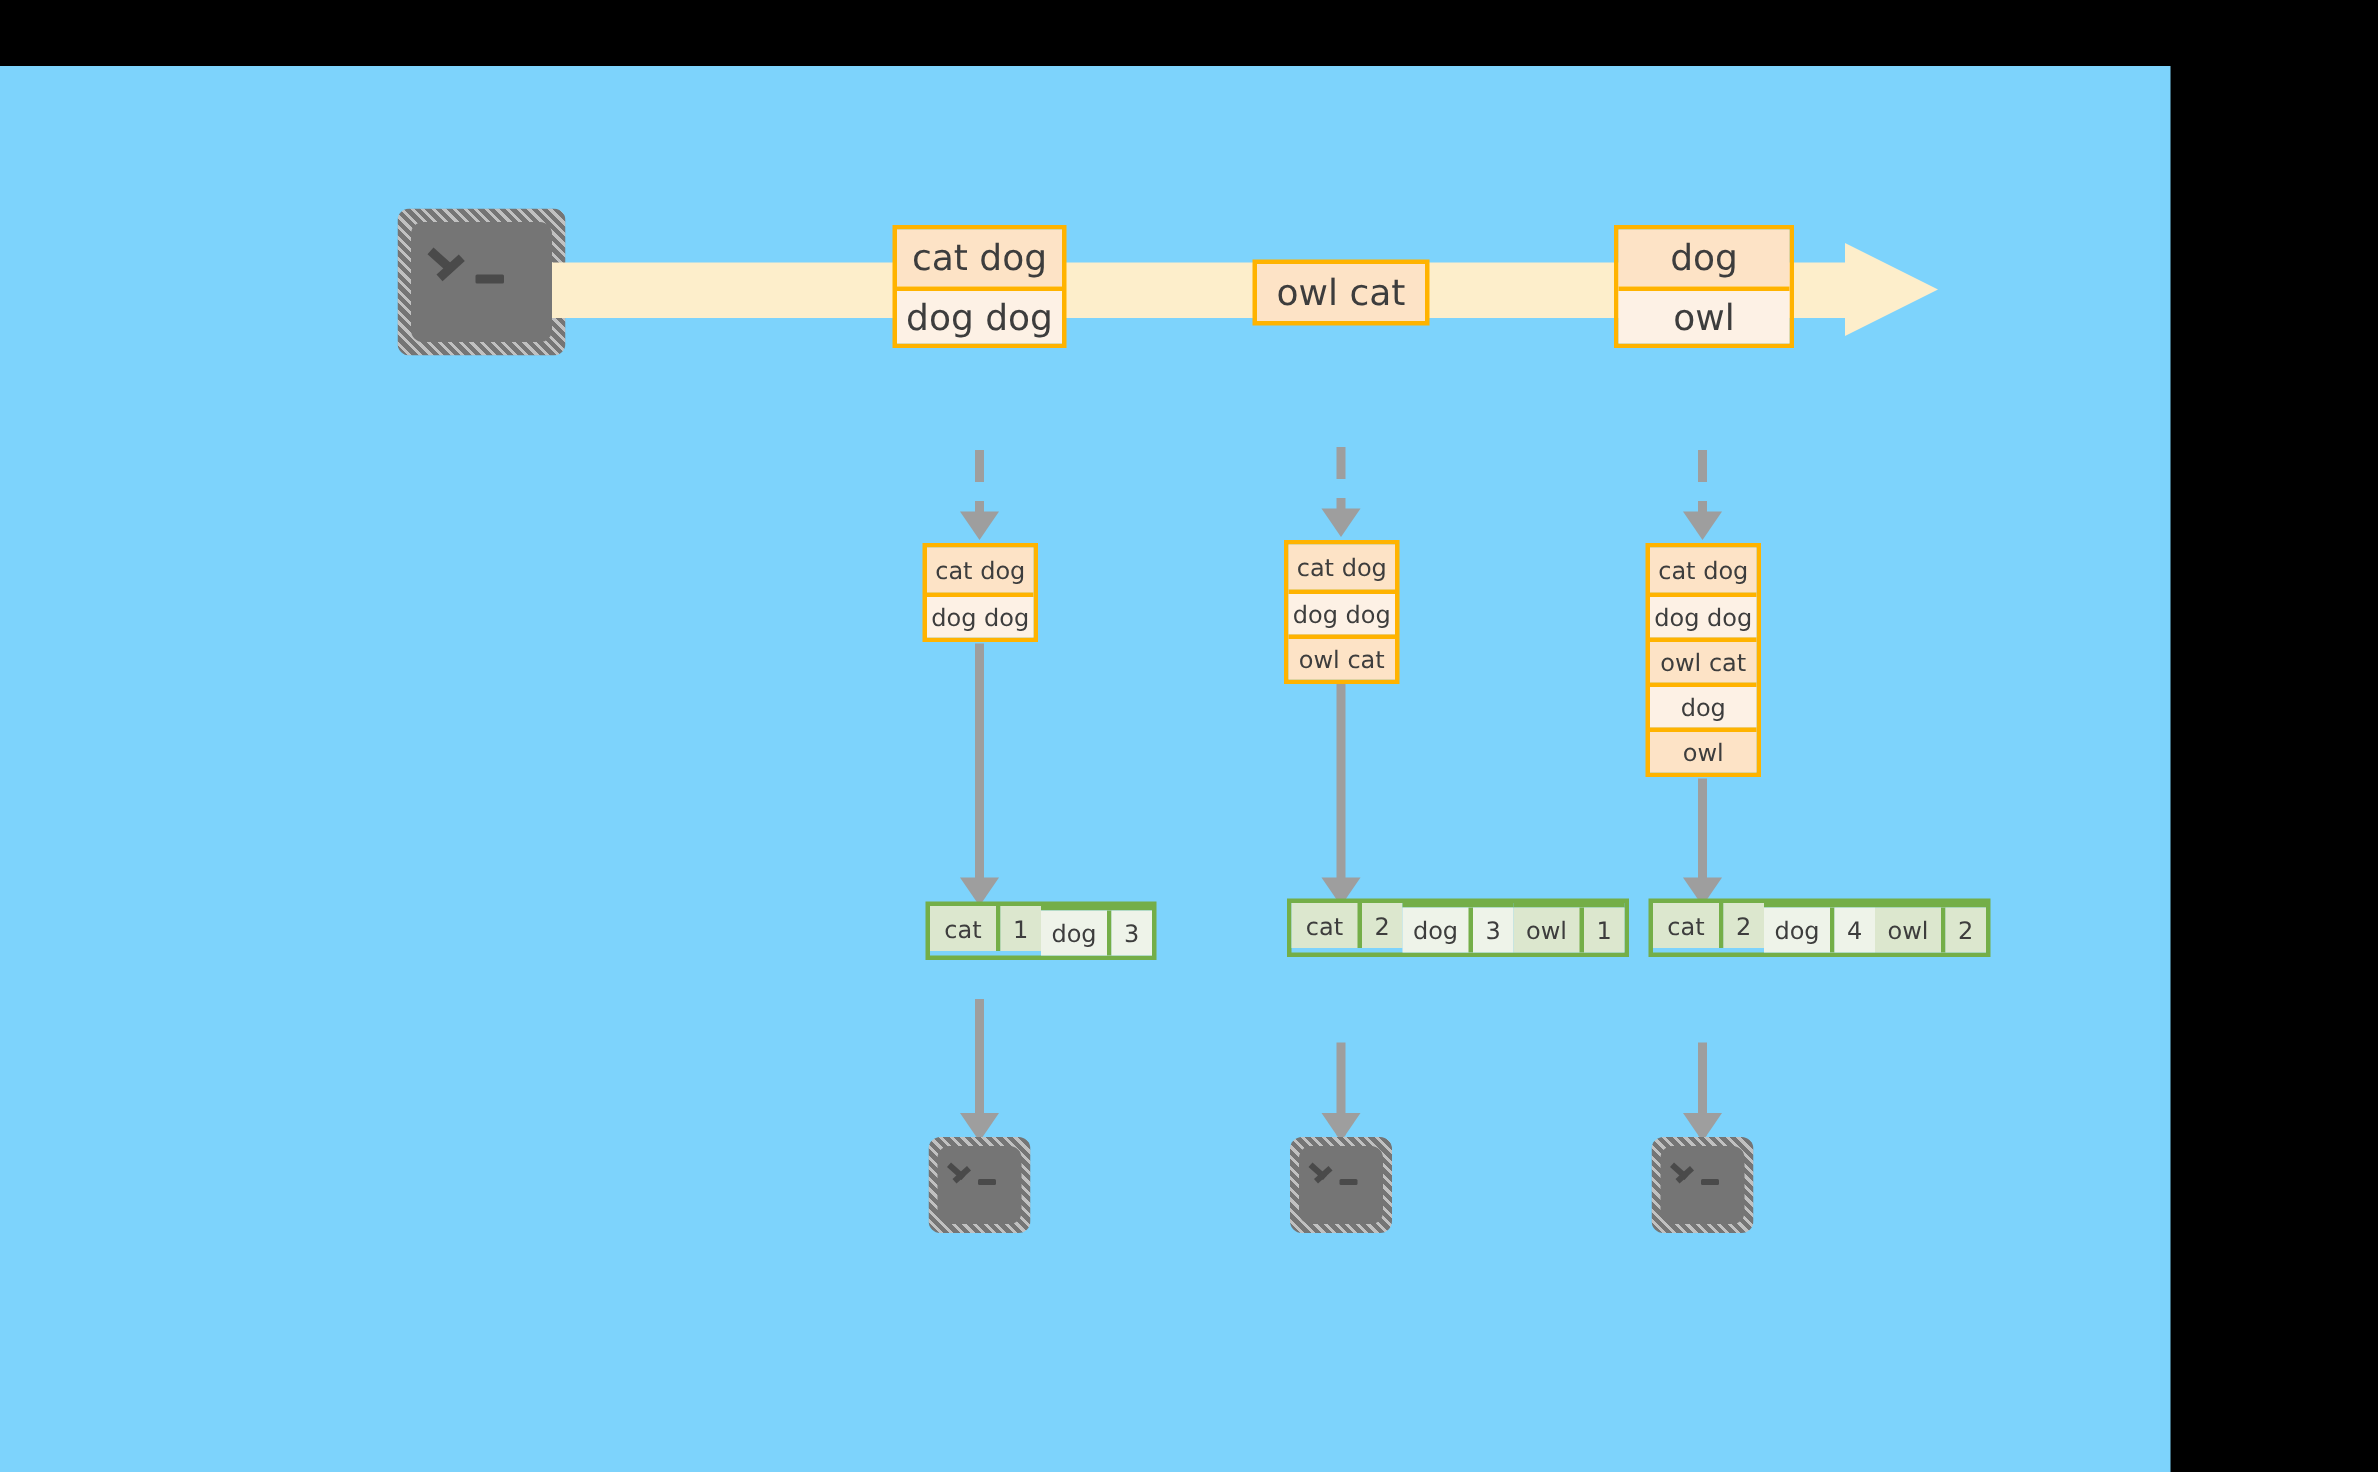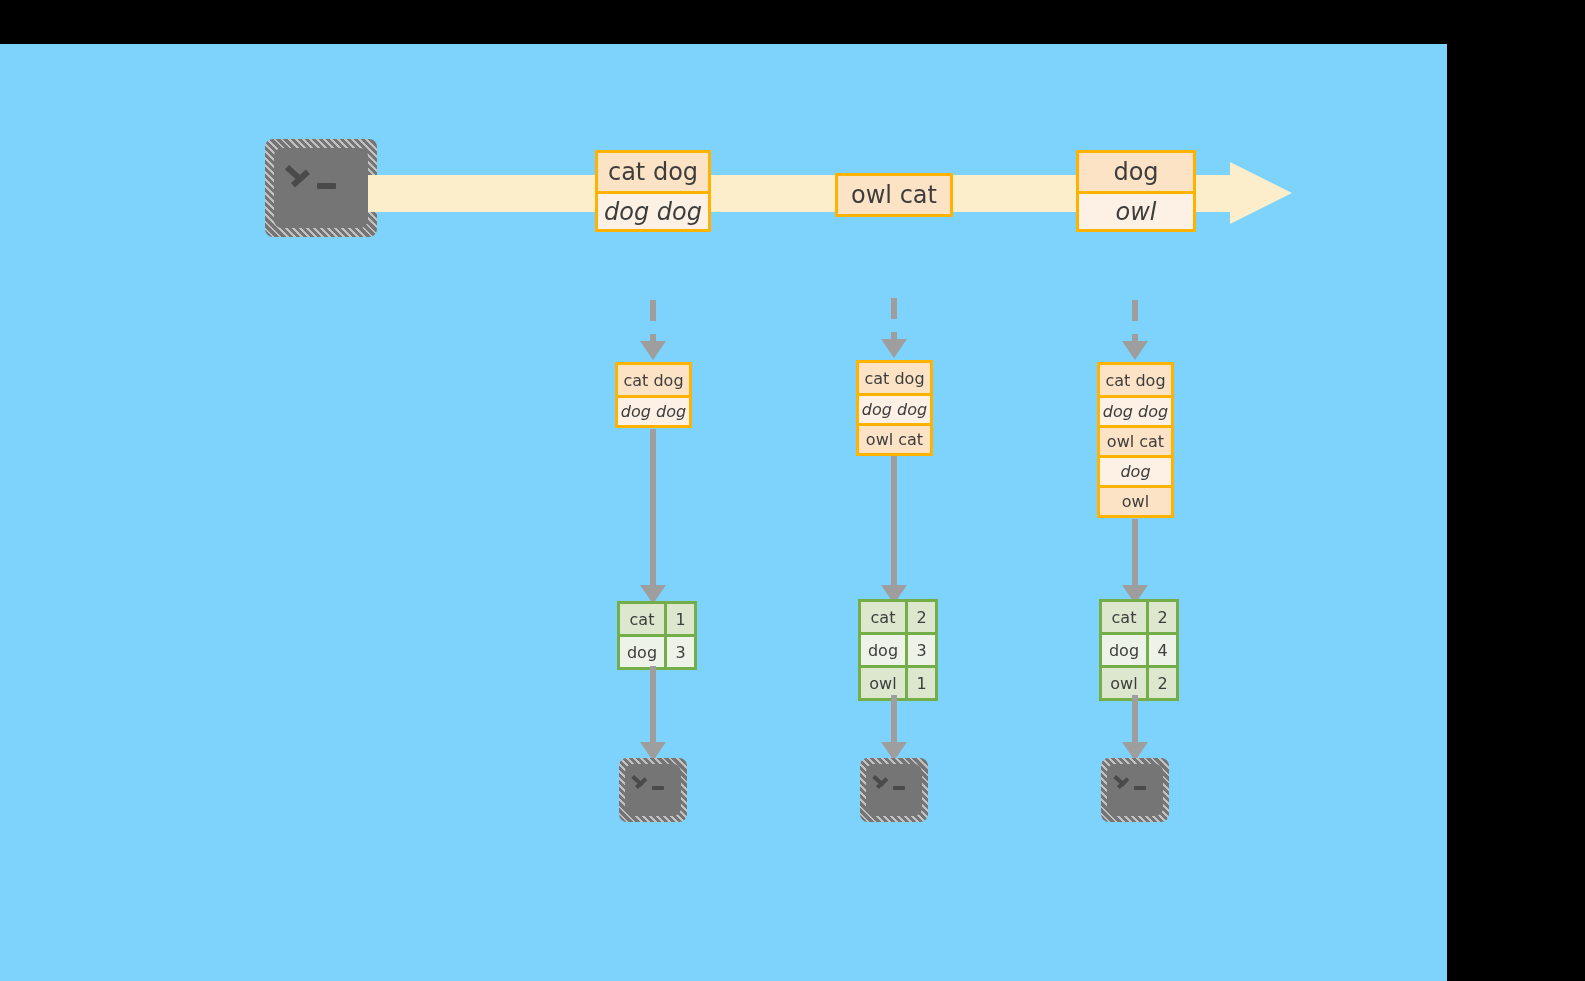--- a/index.html
+++ b/index.html
@@ -97,33 +97,32 @@
   }
   .evt .cell {
     box-sizing: border-box;
     display: flex;
     align-items: center;
     justify-content: center;
     color: #3d3d3d;
     white-space: nowrap;
   }
   .evt .cell.d { background: #FDE3C6; }
-  .evt .cell.l { background: #FDF1E5; font-style: italic; }
+  .evt .cell.l { background: #FDF1E5; }
   .evt .cell + .cell { border-top: 3px solid #FFB300; }
 
   .evt.big .cell { height: 38px; font-size: 24px; }
   .evt.stack .cell { height: 30px; font-size: 16px; }
 
   
   .tbl {
     position: absolute;
     box-sizing: border-box;
     border: 3px solid #74AE48;
     display: flex;
-    flex-direction: column;
   }
   .tbl .row {
     display: flex;
     height: 30px;
   }
   .tbl .row + .row { border-top: 3px solid #74AE48; }
   .tbl .kc, .tbl .vc {
     box-sizing: border-box;
     display: flex;
     align-items: center;

